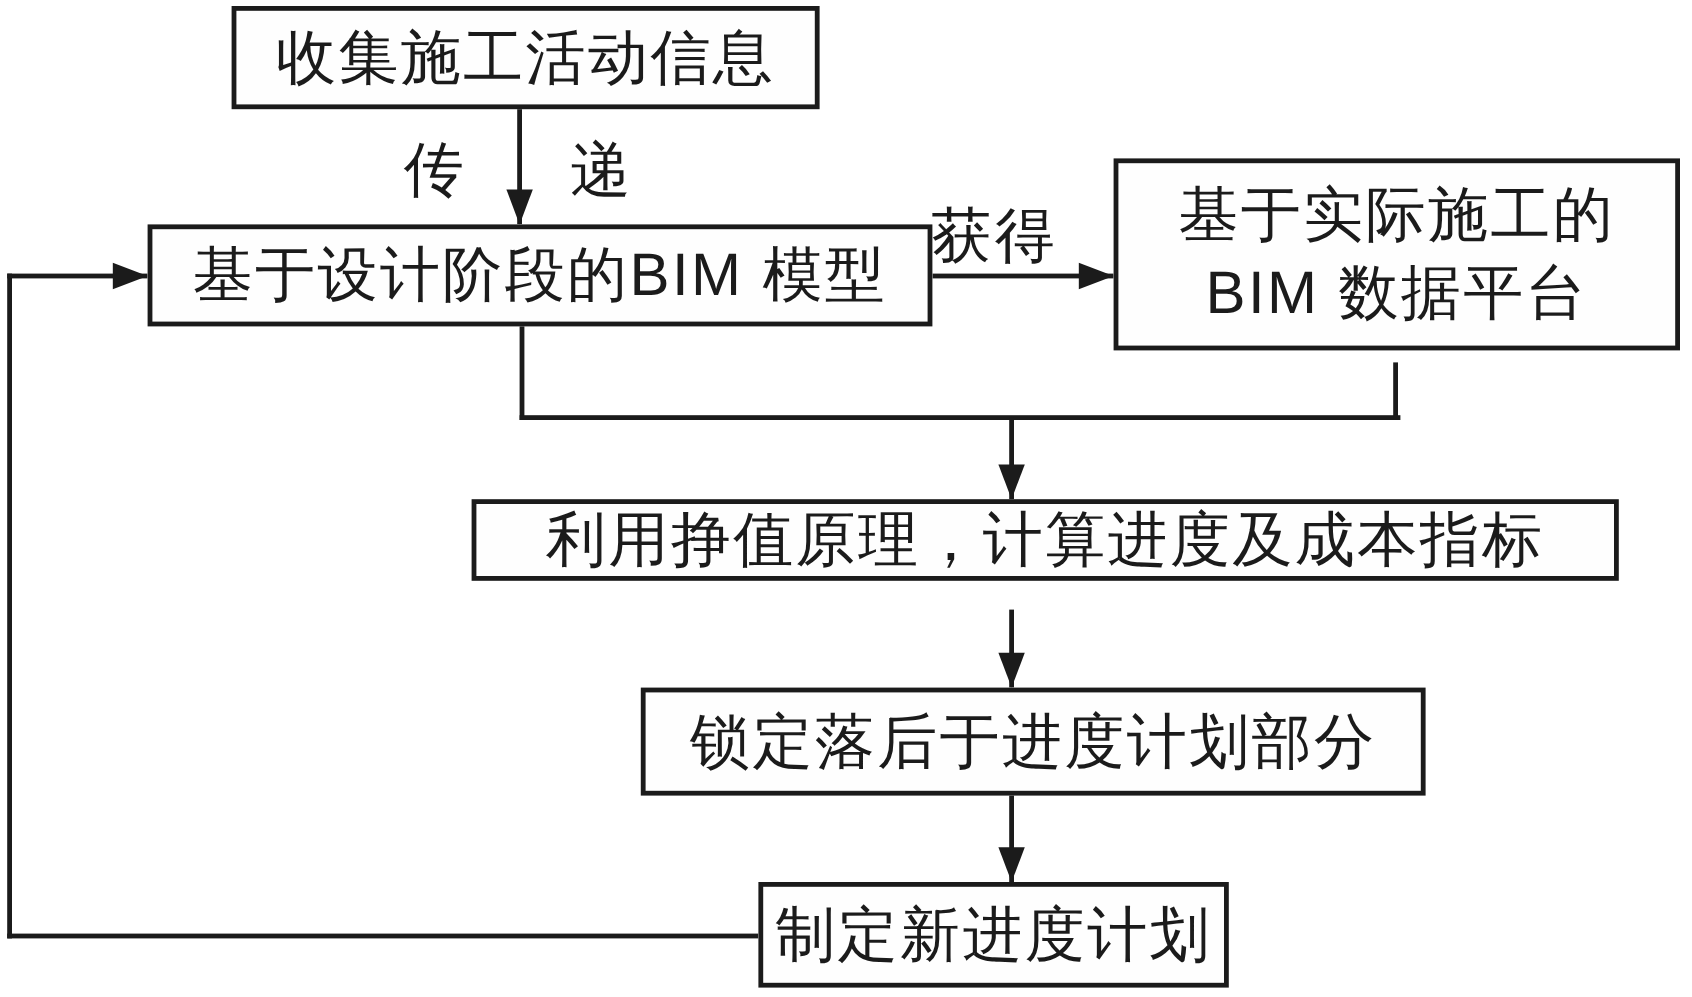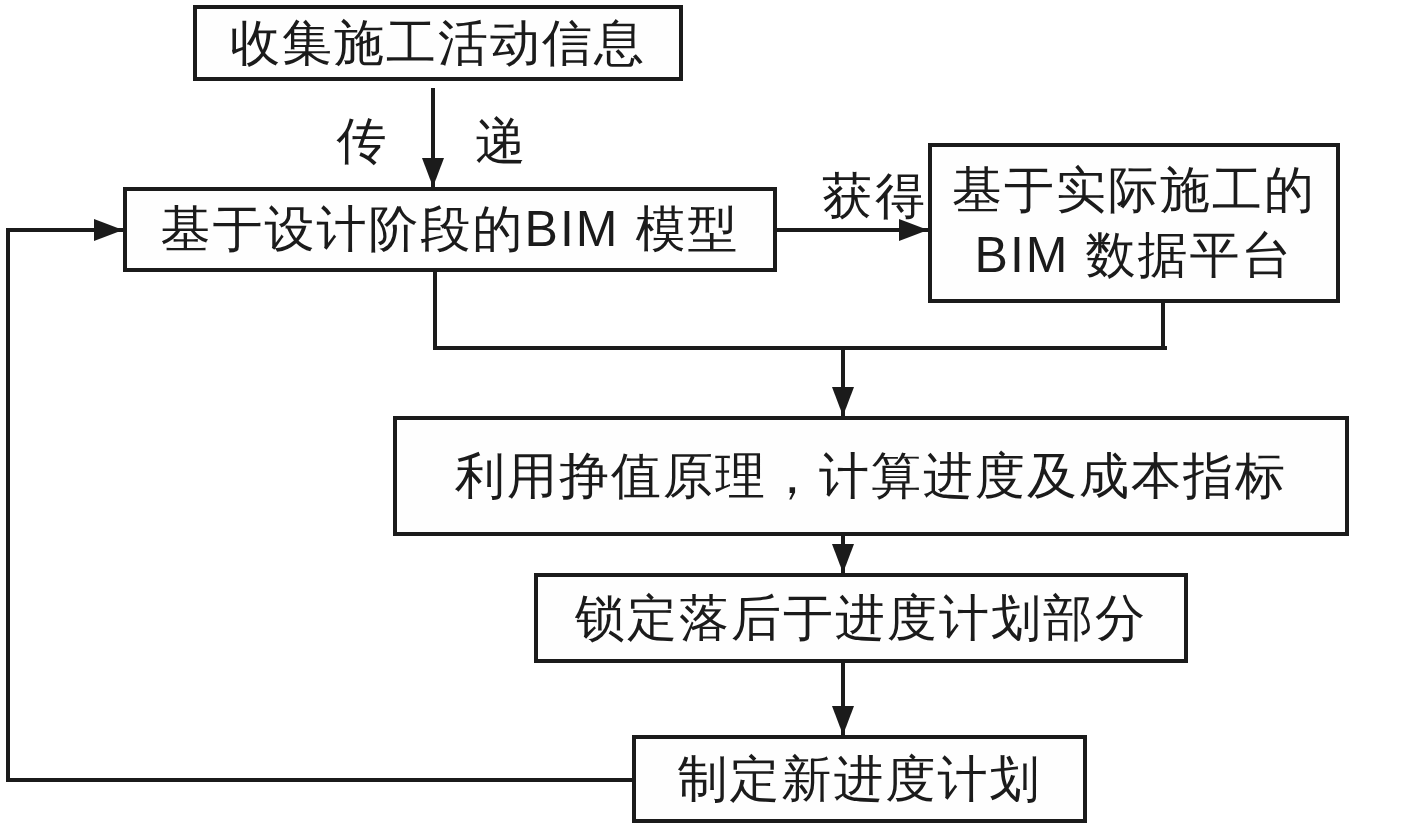--- a/index.html
+++ b/index.html
@@ -47,50 +47,50 @@
     border-top: 11px solid transparent;
     border-bottom: 11px solid transparent;
     border-left: 29px solid #1b1b1b;
   }
 </style>
 </head>
 <body>
 
 <div id="canvas">
 
-  <div class="box" style="left:193px; top:5px; width:490px; height:76px;">
+  <div class="box" style="left:193px; top:5px; width:490px; height:86px;">
     <span>收集施工活动信息</span>
   </div>
 
   <div class="box" style="left:123px; top:187px; width:654px; height:85px;">
     <span>基于设计阶段的BIM 模型</span>
   </div>
 
-  <div class="box" style="left:928px; top:143px; width:412px; height:160px;">
+  <div class="box" style="left:928px; top:132px; width:472px; height:160px;">
     <span class="multiline">
       <span>基于实际施工的</span>
       <span>BIM 数据平台</span>
     </span>
   </div>
 
-  <div class="box" style="left:393px; top:416px; width:956px; height:120px;">
+  <div class="box" style="left:393px; top:416px; width:956px; height:68px;">
     <span>利用挣值原理，计算进度及成本指标</span>
   </div>
 
   <div class="box" style="left:534px; top:573px; width:654px; height:90px;">
     <span>锁定落后于进度计划部分</span>
   </div>
 
-  <div class="box" style="left:632px; top:735px; width:455px; height:88px;text-align:right;">
+  <div class="box" style="left:632px; top:735px; width:392px; height:88px;text-align:right;">
     <span>制定新进度计划</span>
   </div>
 
   <div class="edge-label" style="left:333px; top:108px; width:60px;">传</div>
   <div class="edge-label" style="left:472px; top:108px; width:60px;">递</div>
-  <div class="edge-label" style="left:768px; top:163px; width:122px;margin-left:46px;">获得</div>
+  <div class="edge-label" style="left:768px; top:163px; width:122px;">获得</div>
 
   <div class="line" style="left:431px; top:88px; width:4px; height:99px;"></div>
   <div class="ah ah-down" style="left:422px; top:158px;"></div>
 
   <div class="line" style="left:777px; top:228px; width:151px; height:4px;"></div>
   <div class="ah ah-right" style="left:899px; top:219px;"></div>
 
   <div class="line" style="left:433px; top:271px; width:4px; height:79px;"></div>
   <div class="line" style="left:433px; top:346px; width:734px; height:4px;"></div>
   <div class="line" style="left:1161px; top:302px; width:4px; height:48px;"></div>

